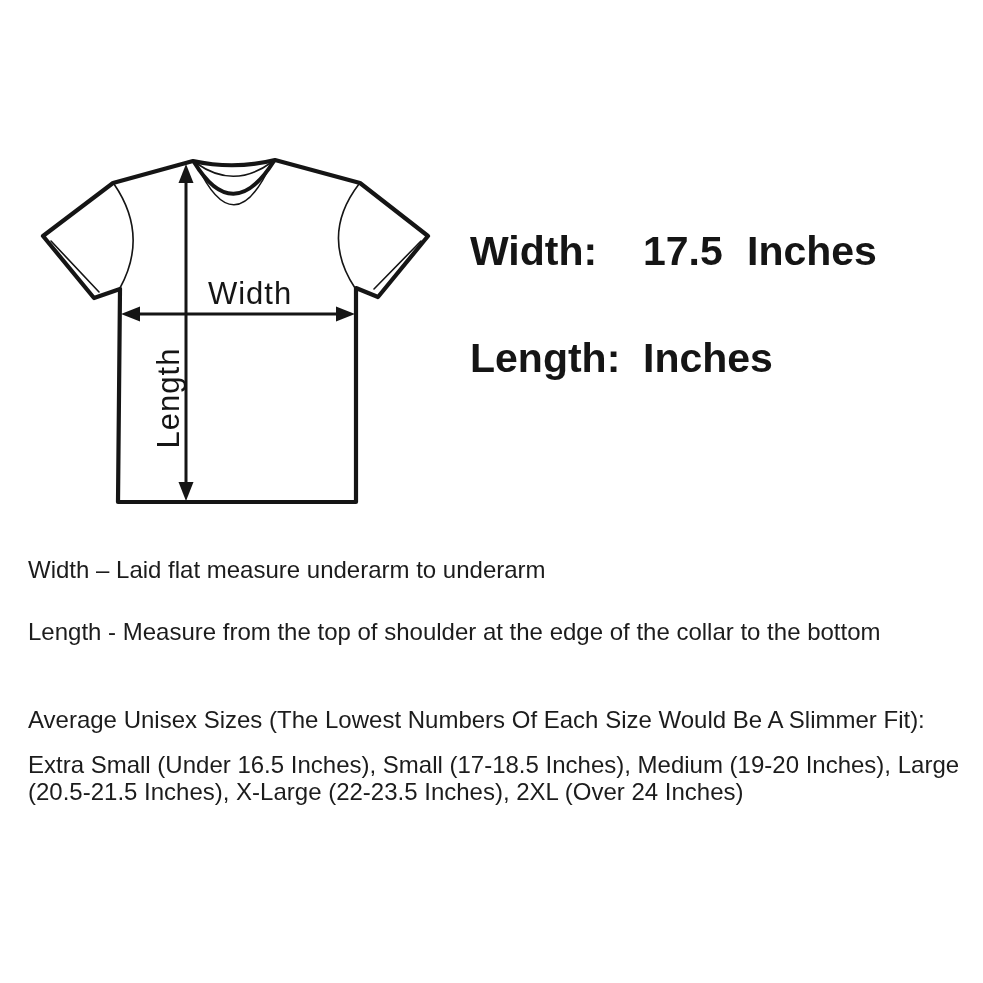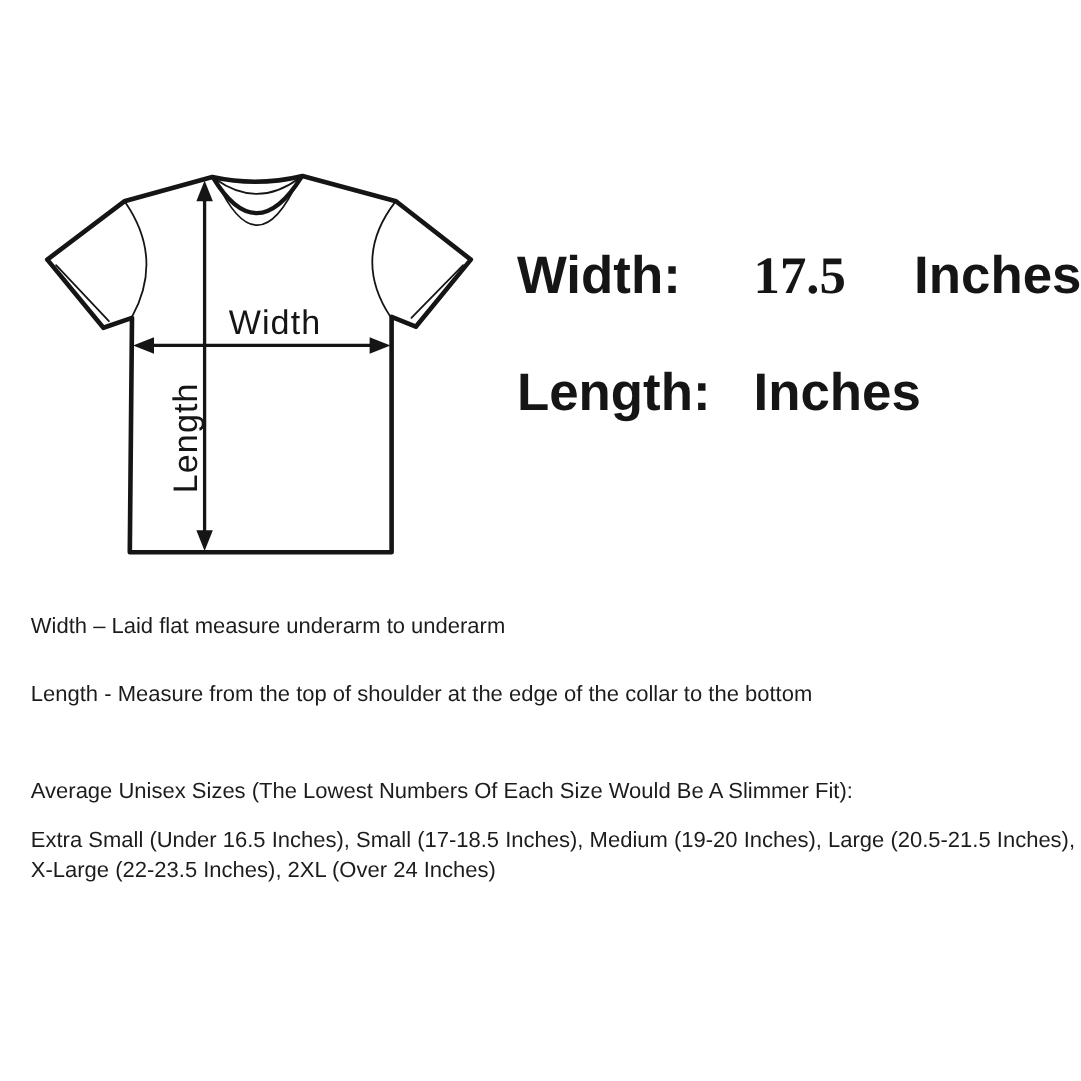--- a/index.html
+++ b/index.html
@@ -21,33 +21,32 @@
     font-family:"Liberation Sans", sans-serif;
     font-size:31px;
     fill:#151515;
     letter-spacing:1px;
   }
   .m-row {
     position:absolute;
     left:470px;
     display:flex;
     font-weight:bold;
-    font-size:48px;
+    font-size:41px;
     line-height:48px;
     white-space:nowrap;
-    gap:42px;
   }
   .m-label { display:inline-block; width:173px; }
-  .m-value { display:inline-block; width:104px;font-family:Liberation Serif, serif; }
+  .m-value { display:inline-block; width:104px; }
   .note {
     position:absolute;
     left:28px;
     width:950px;
     margin:0;
-    font-size:20px;
+    font-size:24px;
     line-height:27px;
     color:#1c1c1c;
   }
 </style>
 </head>
 <body>
 
 <div class="page">
 
   <svg class="shirt-svg" viewBox="0 0 983 983" aria-hidden="true">

